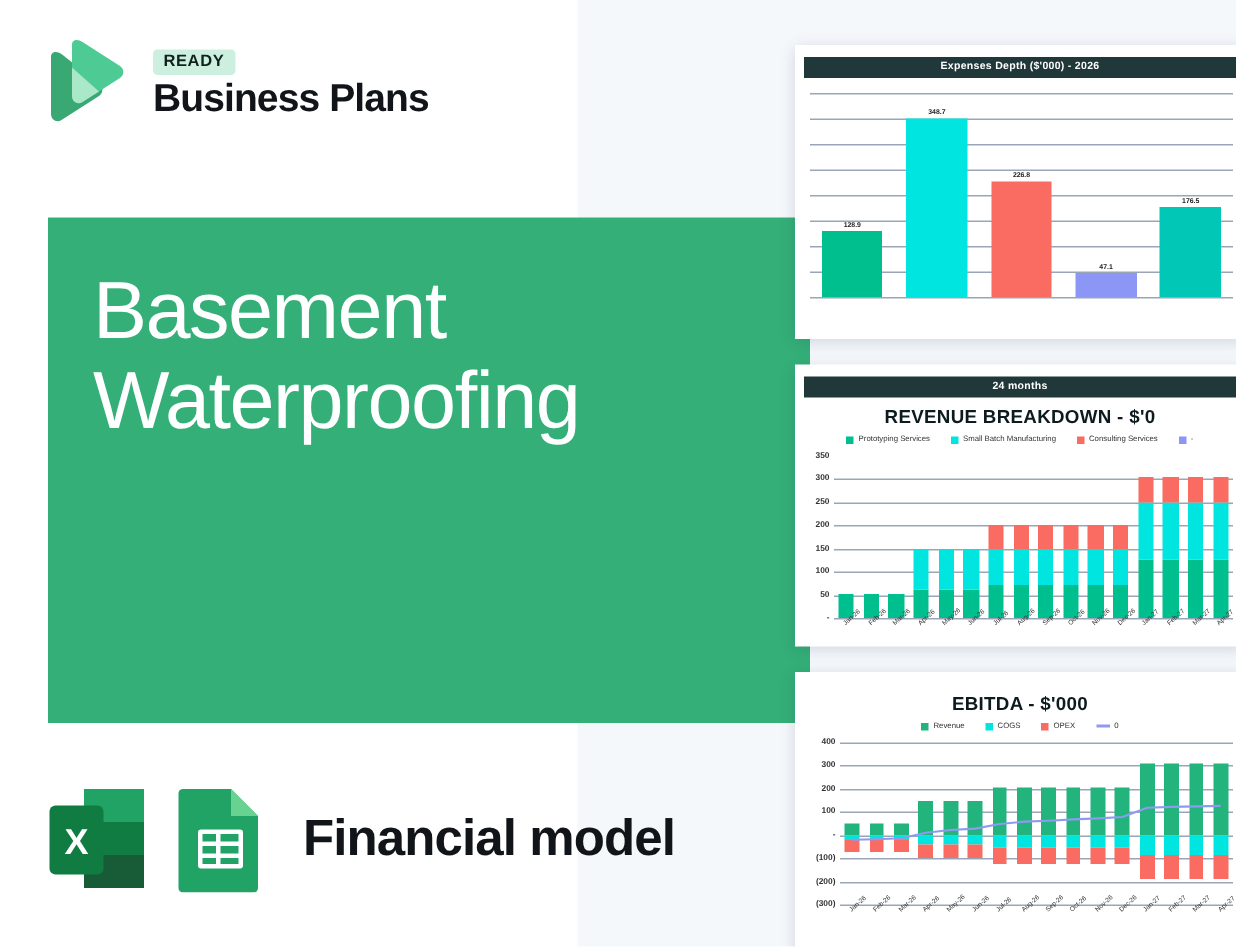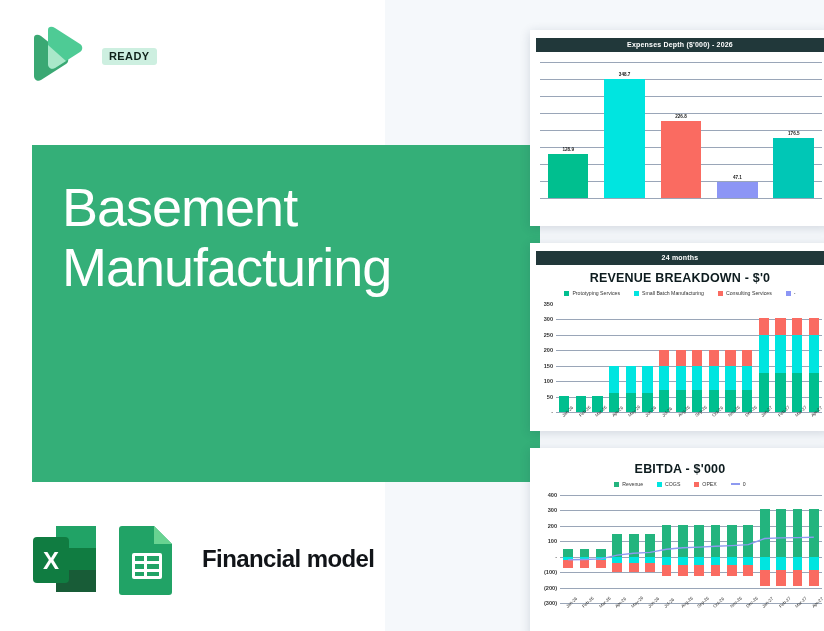--- a/index.html
+++ b/index.html
@@ -37,21 +37,21 @@
     color:#ffffff;font-size:54px;line-height:1.12;font-weight:normal;
     letter-spacing:-1px;
     font-family:"Liberation Sans", sans-serif;
   }
 
   
   .footer{position:absolute;left:30px;top:523px;display:flex;align-items:center;gap:16px;}
   .xls-icon{width:70px;height:72px;position:relative;flex:0 0 auto;}
   .sheets-icon{width:64px;height:72px;position:relative;flex:0 0 auto;}
   .footer-label{
-    font-size:24px;font-weight:bold;color:#111418;letter-spacing:-0.6px;
+    font-size:34px;font-weight:bold;color:#111418;letter-spacing:-0.6px;
     margin-left:6px;white-space:nowrap;text-align:right;
   }
 
   
   .card{position:absolute;background:#ffffff;box-shadow:0 2px 10px rgba(23,43,77,.16);overflow:hidden;}
   #card1{left:530px;top:30px;width:300px;height:196px;}
   #card2{left:530px;top:243px;width:300px;height:188px;}
   #card3{left:530px;top:448px;width:300px;height:190px;}
 
   .card-banner{
@@ -99,25 +99,26 @@
   <div class="brand">
     <div class="logo">
       <svg width="62" height="62" viewBox="0 0 62 62" aria-hidden="true">
         <path d="M8 14 L8 52 C8 56 12 58 15 56 L40 40 C43 38 43 34 40 32 L15 12 C12 10 8 10 8 14 Z" fill="#3aa873"></path>
         <path d="M22 6 L22 40 C22 44 26 46 29 44 L54 28 C57 26 57 22 54 20 L29 4 C26 2 22 2 22 6 Z" fill="#4ecb95"></path>
         <path d="M22 21 L22 40 C22 44 26 46 29 44 L40 37 Z" fill="#a9e8c9"></path>
       </svg>
     </div>
     <div class="brand-text">
       <span class="ready-badge">READY</span>
+      <span class="brand-name">Business Plans</span>
     </div>
   </div>
 
   <div class="hero">
-    <div class="hero-title">Basement Manufacturing</div>
+    <div class="hero-title">Basement Waterproofing</div>
   </div>
 
   <div class="footer">
     <div class="xls-icon">
       <svg width="70" height="72" viewBox="0 0 70 72" aria-hidden="true">
         <rect x="26" y="3" width="40" height="22" fill="#21a366"></rect>
         <rect x="26" y="25" width="40" height="22" fill="#107c41"></rect>
         <rect x="26" y="47" width="40" height="22" fill="#185c37"></rect>
         <rect x="26" y="3" width="14" height="66" fill="#33c481" opacity="0"></rect>
         <rect x="3" y="14" width="36" height="46" rx="4" fill="#107c41"></rect>

